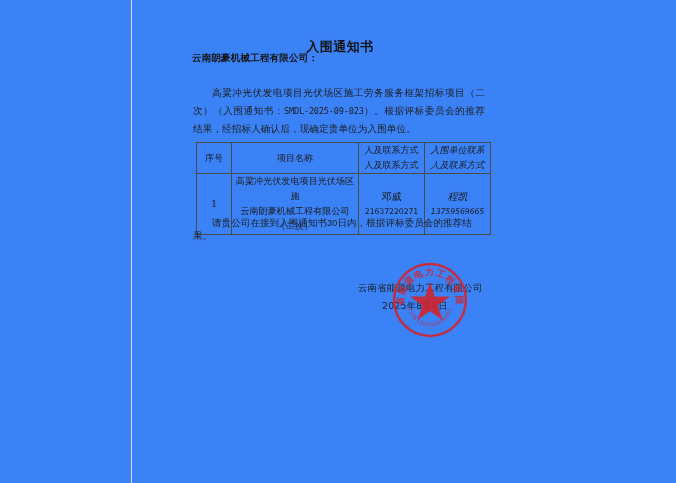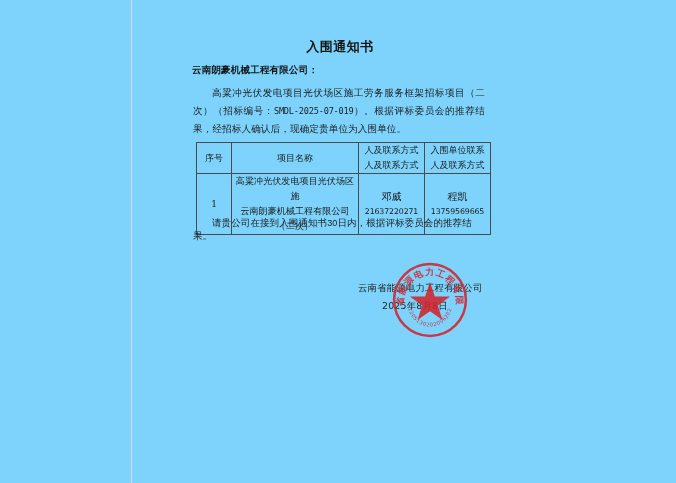--- a/index.html
+++ b/index.html
@@ -17,21 +17,21 @@
     position: relative;
   }
 
   
   .page {
     position: absolute;
     left: 0;
     top: 0;
     width: 676px;
     height: 483px;
-    background: #7dd3fc;
+    background: #3b82f6;
   }
 
   
   .margin-guide {
     position: absolute;
     left: 131px;
     top: 0;
     width: 1px;
     height: 483px;
     background: #d9d9d9;
@@ -54,21 +54,21 @@
     font-size: 13px;
     font-weight: bold;
     letter-spacing: 0.5px;
     color: #141414;
   }
 
   
   .salutation {
     position: absolute;
     left: 2px;
-    top: 64px;
+    top: 52px;
     font-size: 9.5px;
     font-weight: bold;
     letter-spacing: 0.2px;
     color: #151515;
   }
 
   
   .para {
     position: absolute;
     left: 3px;
@@ -113,21 +113,21 @@
   }
   table.info-table thead th {
     height: 30px;
   }
   table.info-table tbody td {
     height: 34px;
   }
   .col-seq   { width: 34px; }
   .col-name  { width: 126px; }
   .col-owner { width: 65px; }
-  .col-win   { width: 65px; }
+  .col-win   { width: 65px; font-style: italic; }
 
   .wrap2 { display: block; line-height: 15px; }
   .cell-name {
     font-size: 9px;
     letter-spacing: 0.1px;
     padding: 0 3px;
   }
   .cell-phone {
     font-family: "DejaVu Sans", "Liberation Sans", sans-serif;
     font-size: 7.8px;
@@ -194,21 +194,21 @@
 <div class="page">
 
   <div class="margin-guide"></div>
 
   <div class="doc-body">
 
     <div class="doc-title">入围通知书</div>
 
     <div class="salutation">云南朗豪机械工程有限公司：</div>
 
-    <div class="para"><span>高粱冲光伏发电项目光伏场区施工劳务服务框架招标项目（二次）（招标编号：</span><span class="tender-no">SMDL-2025-07-019</span><span>）。根据评标委员会的推荐结果，经招标人确认后，现确定贵单位为入围单位。</span></div>
+    <div class="para"><span>高粱冲光伏发电项目光伏场区施工劳务服务框架招标项目（二次）（入围通知书：</span><span class="tender-no">SMDL-2025-09-023</span><span>）。根据评标委员会的推荐结果，经招标人确认后，现确定贵单位为入围单位。</span></div>
 
     <div class="tbl-wrap">
       <table class="info-table">
         <thead>
           <tr>
             <th class="col-seq">序号</th>
             <th class="col-name">项目名称</th>
             <th class="col-owner">
               <span class="wrap2">人及联系方式</span>
               <span class="wrap2">人及联系方式</span>

